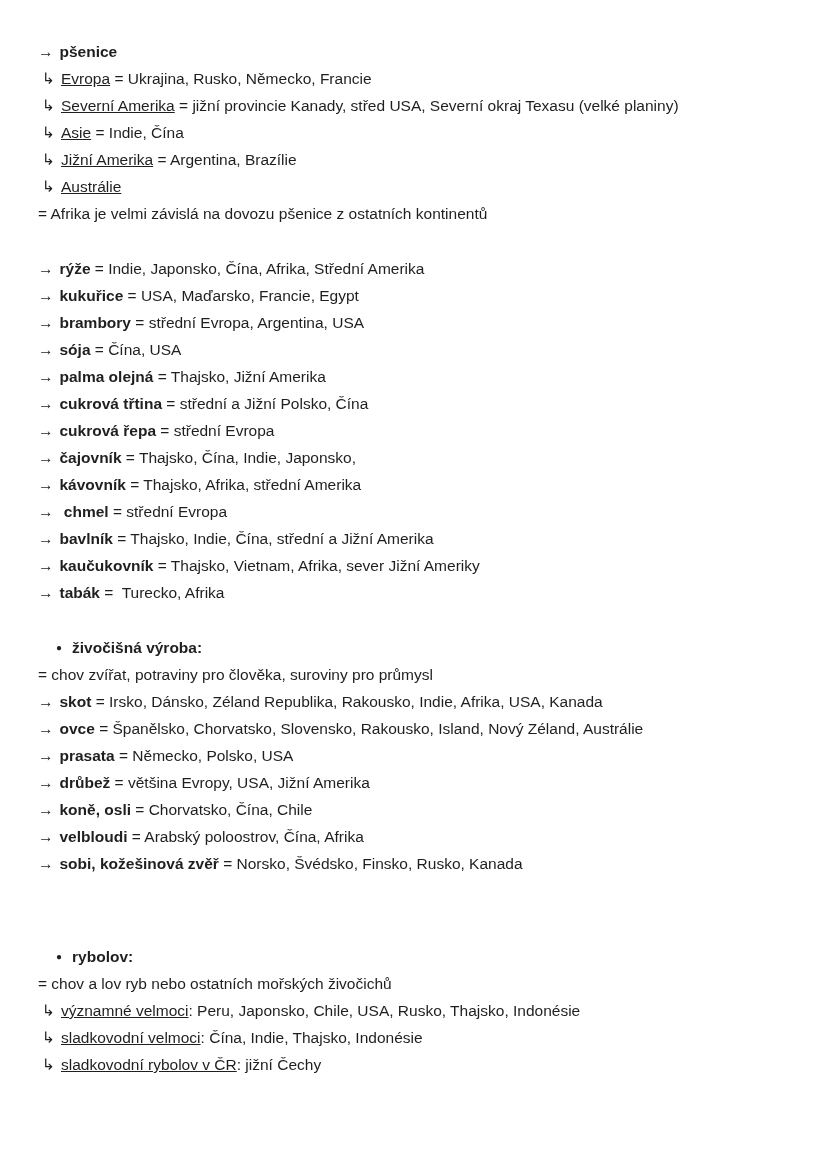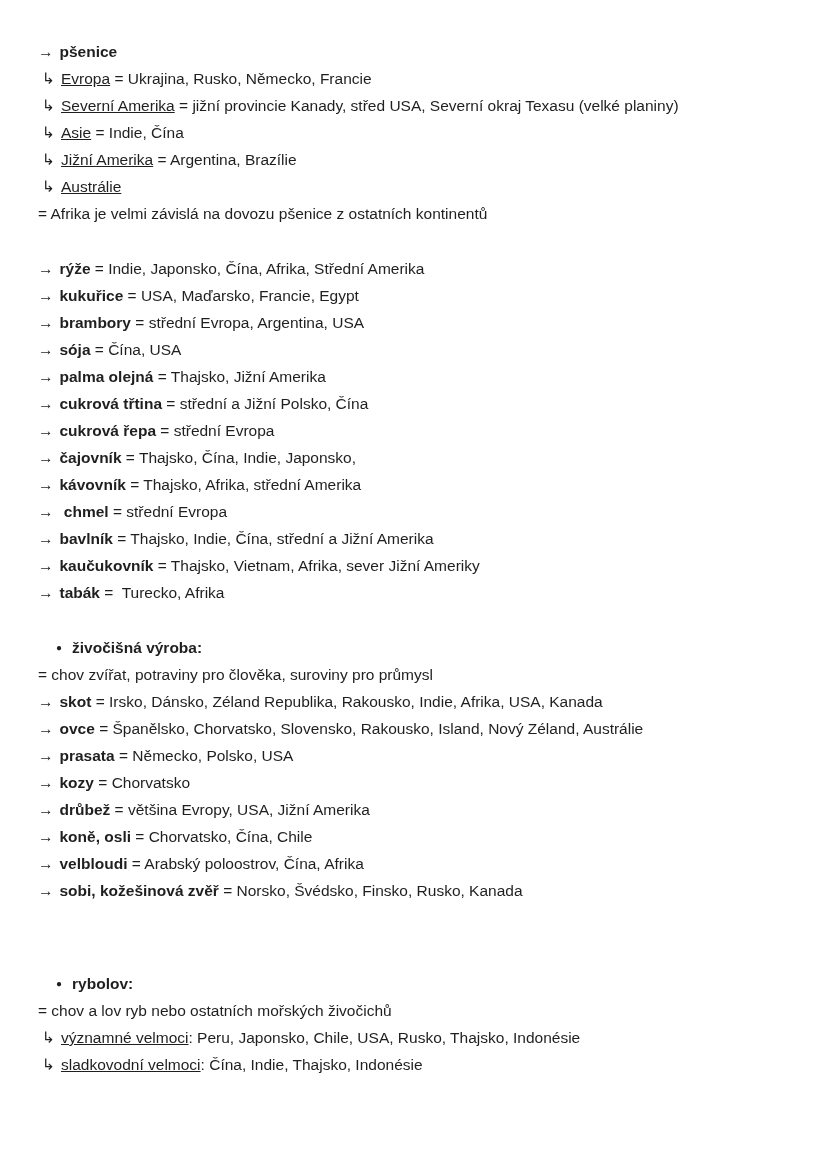--- a/index.html
+++ b/index.html
@@ -84,26 +84,26 @@
         <div class="doc-line line-arrow"><span class="marker">→</span><span class="seg-bold">bavlník</span><span class="seg-plain"> = Thajsko, Indie, Čína, střední a Jižní Amerika</span></div>
         <div class="doc-line line-arrow"><span class="marker">→</span><span class="seg-bold">kaučukovník</span><span class="seg-plain"> = Thajsko, Vietnam, Afrika, sever Jižní Ameriky</span></div>
         <div class="doc-line line-arrow"><span class="marker">→</span><span class="seg-bold">tabák</span><span class="seg-plain"> =  Turecko, Afrika</span></div>
       </div>
       <div class="section">
         <div class="doc-line line-bullet"><span class="marker marker-bullet">●</span><span class="seg-bold">živočišná výroba:</span></div>
         <div class="doc-line"><span class="seg-plain">= chov zvířat, potraviny pro člověka, suroviny pro průmysl</span></div>
         <div class="doc-line line-arrow"><span class="marker">→</span><span class="seg-bold">skot</span><span class="seg-plain"> = Irsko, Dánsko, Zéland Republika, Rakousko, Indie, Afrika, USA, Kanada</span></div>
         <div class="doc-line line-arrow"><span class="marker">→</span><span class="seg-bold">ovce</span><span class="seg-plain"> = Španělsko, Chorvatsko, Slovensko, Rakousko, Island, Nový Zéland, Austrálie</span></div>
         <div class="doc-line line-arrow"><span class="marker">→</span><span class="seg-bold">prasata</span><span class="seg-plain"> = Německo, Polsko, USA</span></div>
-        <div class="doc-line line-arrow"><span class="marker">→</span><span class="seg-bold">kozy</span><span class="seg-plain"> = Chorvatsko</span></div>
         <div class="doc-line line-arrow"><span class="marker">→</span><span class="seg-bold">drůbež</span><span class="seg-plain"> = většina Evropy, USA, Jižní Amerika</span></div>
         <div class="doc-line line-arrow"><span class="marker">→</span><span class="seg-bold">koně, osli</span><span class="seg-plain"> = Chorvatsko, Čína, Chile</span></div>
         <div class="doc-line line-arrow"><span class="marker">→</span><span class="seg-bold">velbloudi</span><span class="seg-plain"> = Arabský poloostrov, Čína, Afrika</span></div>
         <div class="doc-line line-arrow"><span class="marker">→</span><span class="seg-bold">sobi, kožešinová zvěř</span><span class="seg-plain"> = Norsko, Švédsko, Finsko, Rusko, Kanada</span></div>
       </div>
       <div class="section gap-large">
         <div class="doc-line line-bullet"><span class="marker marker-bullet">●</span><span class="seg-bold">rybolov:</span></div>
         <div class="doc-line"><span class="seg-plain">= chov a lov ryb nebo ostatních mořských živočichů</span></div>
         <div class="doc-line line-subarrow"><span class="marker">↳</span><span class="seg-underline">významné velmoci</span><span class="seg-plain">: Peru, Japonsko, Chile, USA, Rusko, Thajsko, Indonésie</span></div>
         <div class="doc-line line-subarrow"><span class="marker">↳</span><span class="seg-underline">sladkovodní velmoci</span><span class="seg-plain">: Čína, Indie, Thajsko, Indonésie</span></div>
+        <div class="doc-line line-subarrow"><span class="marker">↳</span><span class="seg-underline">sladkovodní rybolov v ČR</span><span class="seg-plain">: jižní Čechy</span></div>
       </div>
     </div>
 </div>
 
 </body></html>

